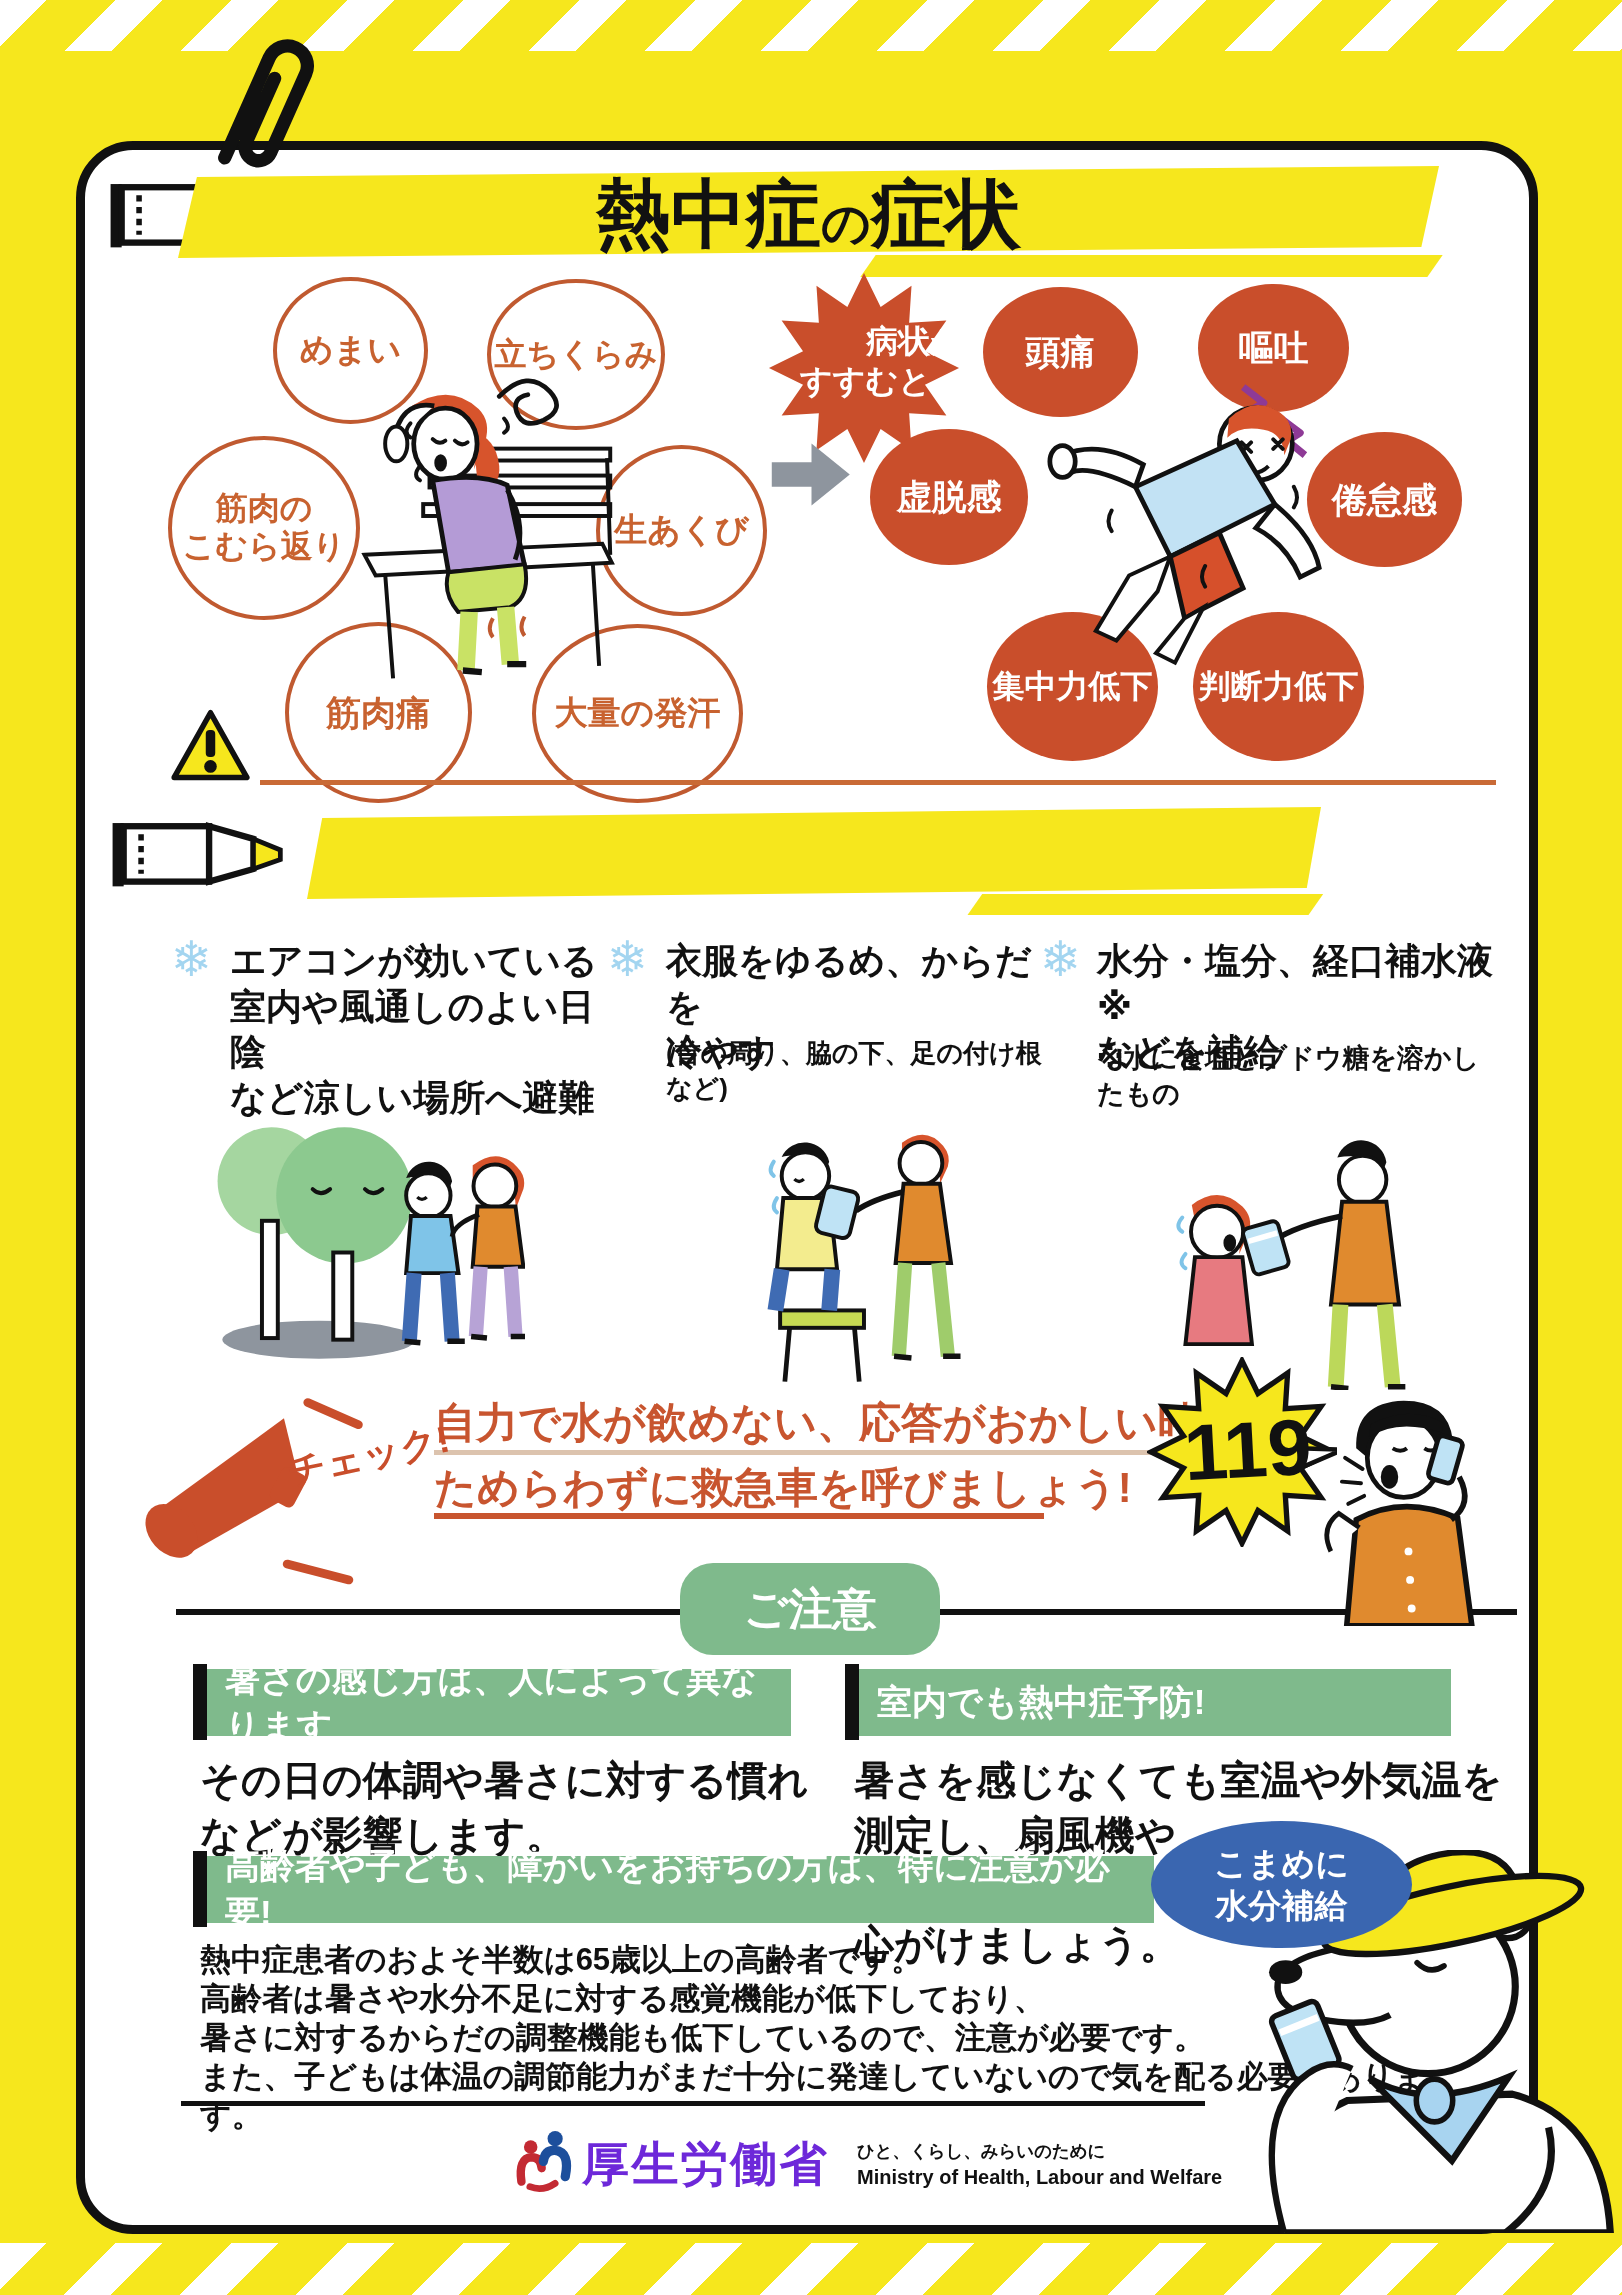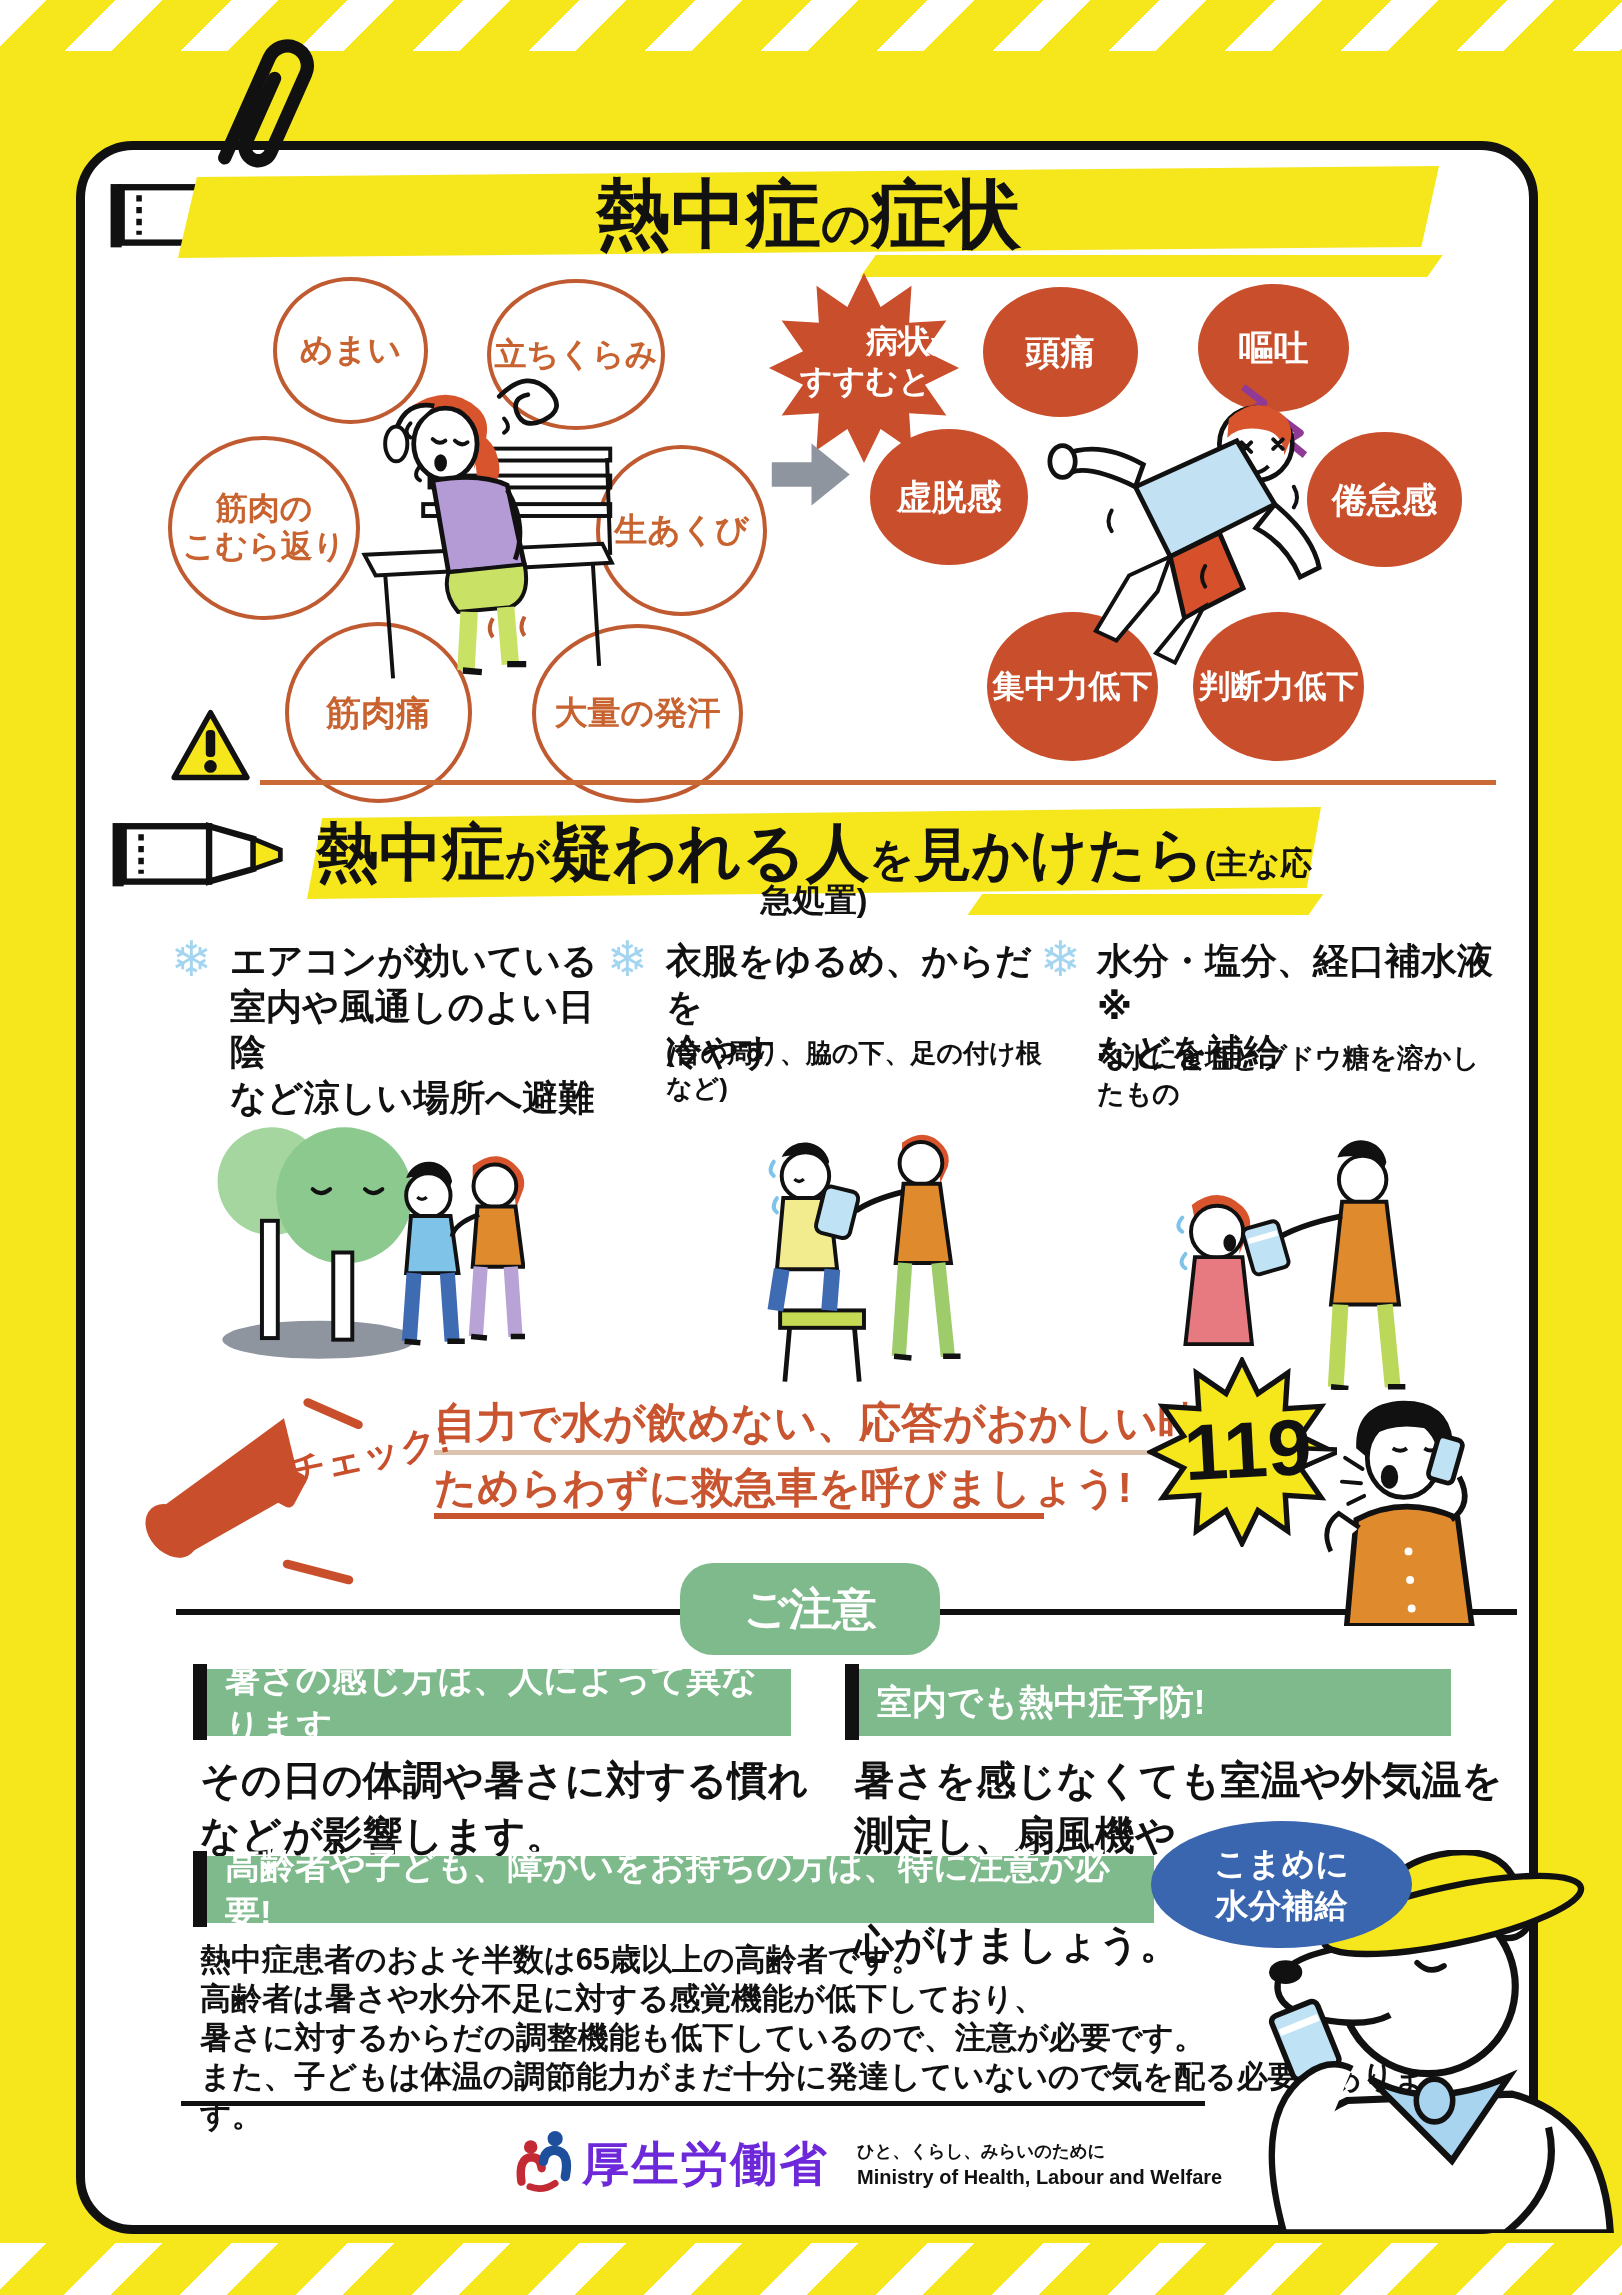--- a/index.html
+++ b/index.html
@@ -150,23 +150,20 @@
 
   <svg class="abs z2" style="left:111px;top:804px;width:182px;height:103px;" viewBox="0 0 230 130">
     <rect x="2" y="24" width="14" height="80" fill="#111"></rect>
     <rect x="16" y="28" width="108" height="70" fill="#fff" stroke="#111" stroke-width="8"></rect>
     <line x1="38" y1="38" x2="38" y2="88" stroke="#111" stroke-width="7" stroke-dasharray="8 7"></line>
     <polygon points="124,28 180,44 180,82 124,98" fill="#fff" stroke="#111" stroke-width="8"></polygon>
     <polygon points="180,44 214,58 214,70 180,82" fill="#F6E71D" stroke="#111" stroke-width="6"></polygon>
   </svg>
   <div class="band" style="left:307px;top:807px;width:1014px;height:92px;"></div>
   <div class="band-tail" style="left:975px;top:894px;width:341px;height:20.6px;"></div>
-  <div class="title-text" style="left:307px;top:821px;width:1014px;">
-    <span class="t-big2">熱中症</span><span class="t-small2">が</span><span class="t-big2">疑われる人</span><span class="t-small2">を</span><span class="t-mid2">見かけたら</span><span class="t-note2">(主な応急処置)</span>
-  </div>
 
   <div class="snow" style="left:171px;top:935px;">❄</div>
   <div class="step-text pre" style="left:230px;top:938px;width:372px;">エアコンが効いている
 室内や風通しのよい日陰
 など涼しい場所へ避難</div>
 
   <div class="snow" style="left:607px;top:935px;">❄</div>
   <div class="step-text pre" style="left:666px;top:938px;width:380px;">衣服をゆるめ、からだを
 冷やす</div>
   <div class="step-note" style="left:666px;top:1036px;width:380px;">(首の周り、脇の下、足の付け根など)</div>

